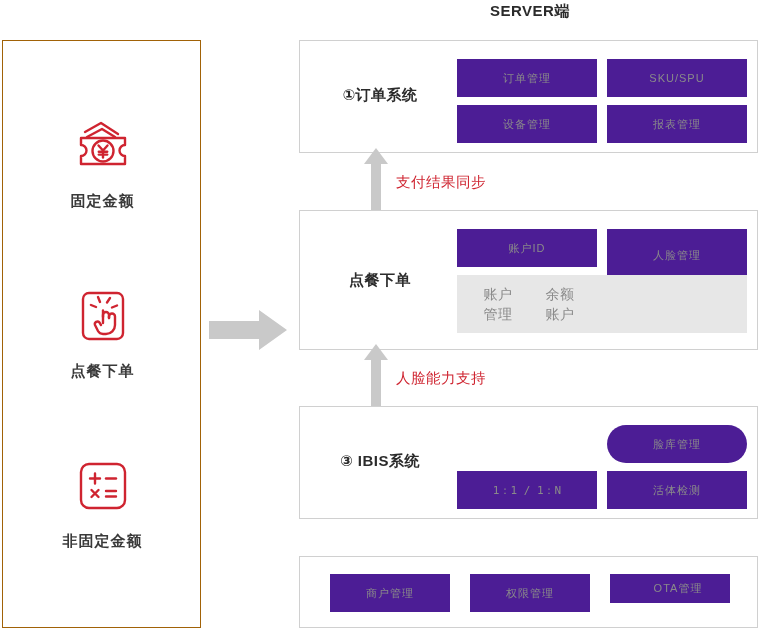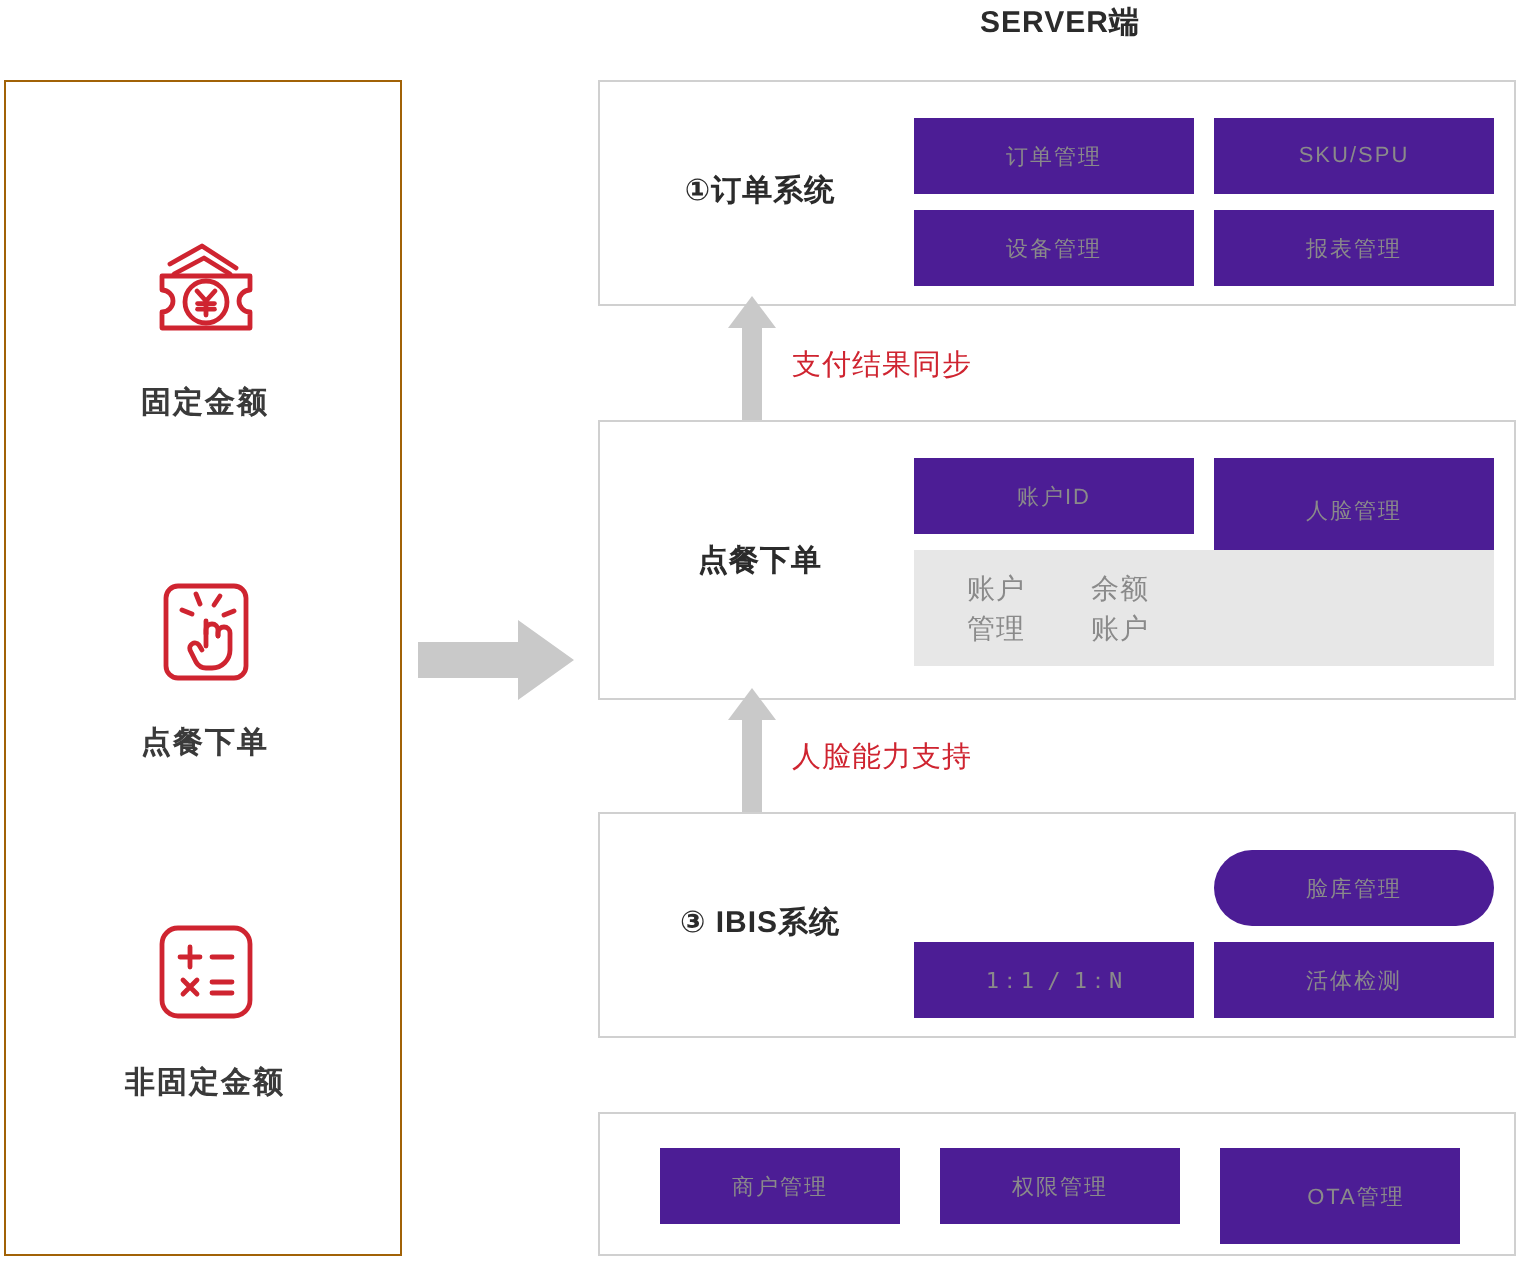--- a/index.html
+++ b/index.html
@@ -133,21 +133,21 @@
 
   
   #t-feature    {left:157px;top:18px;width:140px;height:38px;}
   #t-facelib    {left:307px;top:18px;width:140px;height:38px;border-radius:19px;}
   #t-ratio      {left:157px;top:64px;width:140px;height:38px;}
   #t-liveness   {left:307px;top:64px;width:140px;height:38px;}
 
   
   #t-merchant   {left:30px;top:17px;width:120px;height:38px;}
   #t-auth       {left:170px;top:17px;width:120px;height:38px;}
-  #t-ota        {left:310px;top:17px;width:120px;height:48px;padding-left:16px;}
+  #t-ota        {left:310px;top:17px;width:120px;height:29px;padding-left:16px;}
 
   
   .v-arrow{position:absolute;left:364px;width:24px;}
   #varrow1{top:148px;height:66px;}
   #varrow2{top:344px;height:66px;}
 
   .flow-label{
     position:absolute;
     color:#cf2430;
     font-size:14.5px;

